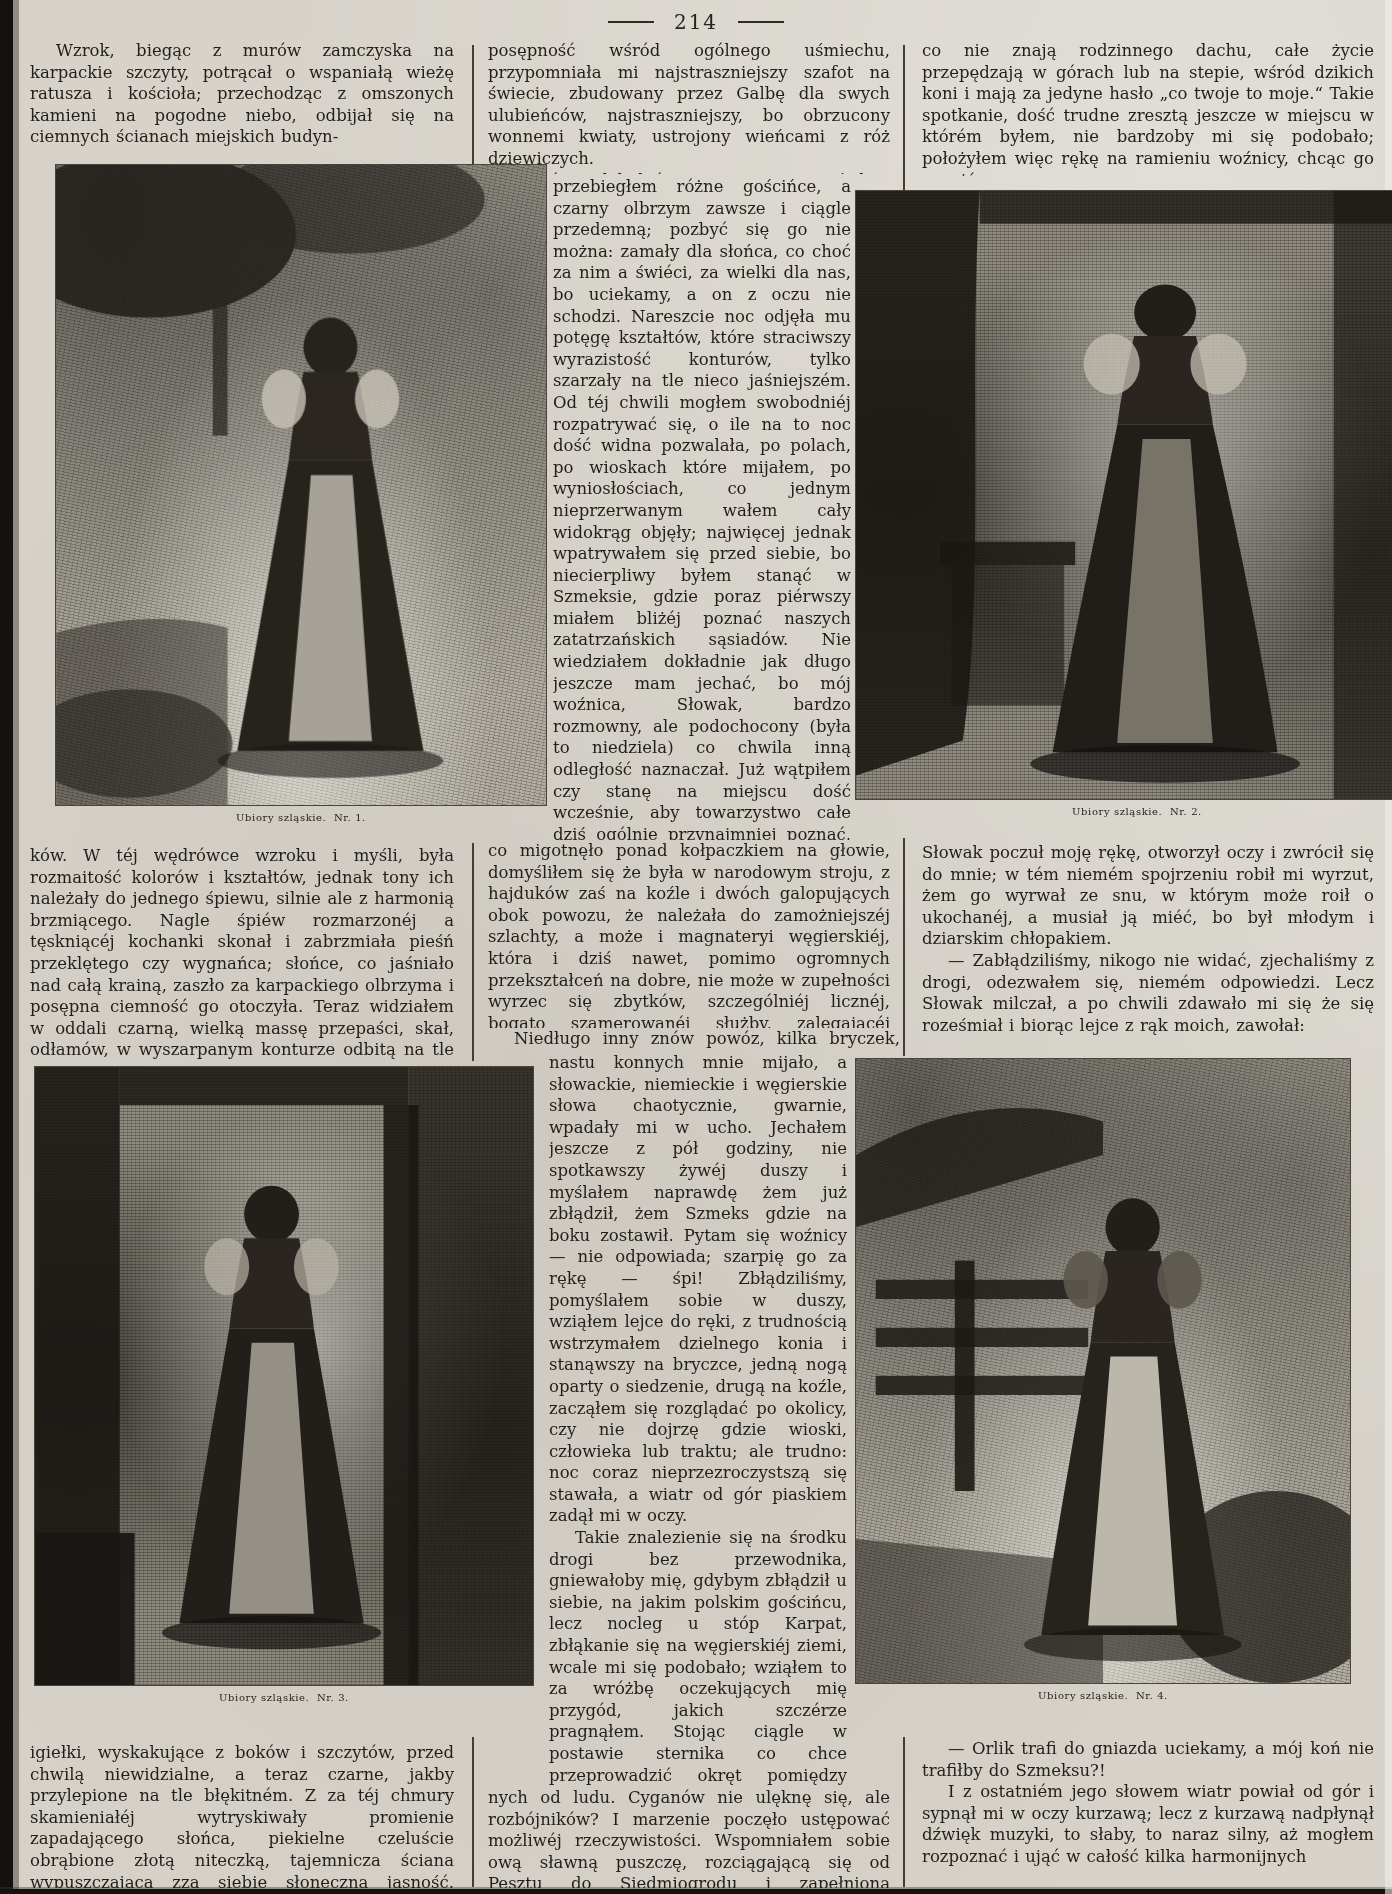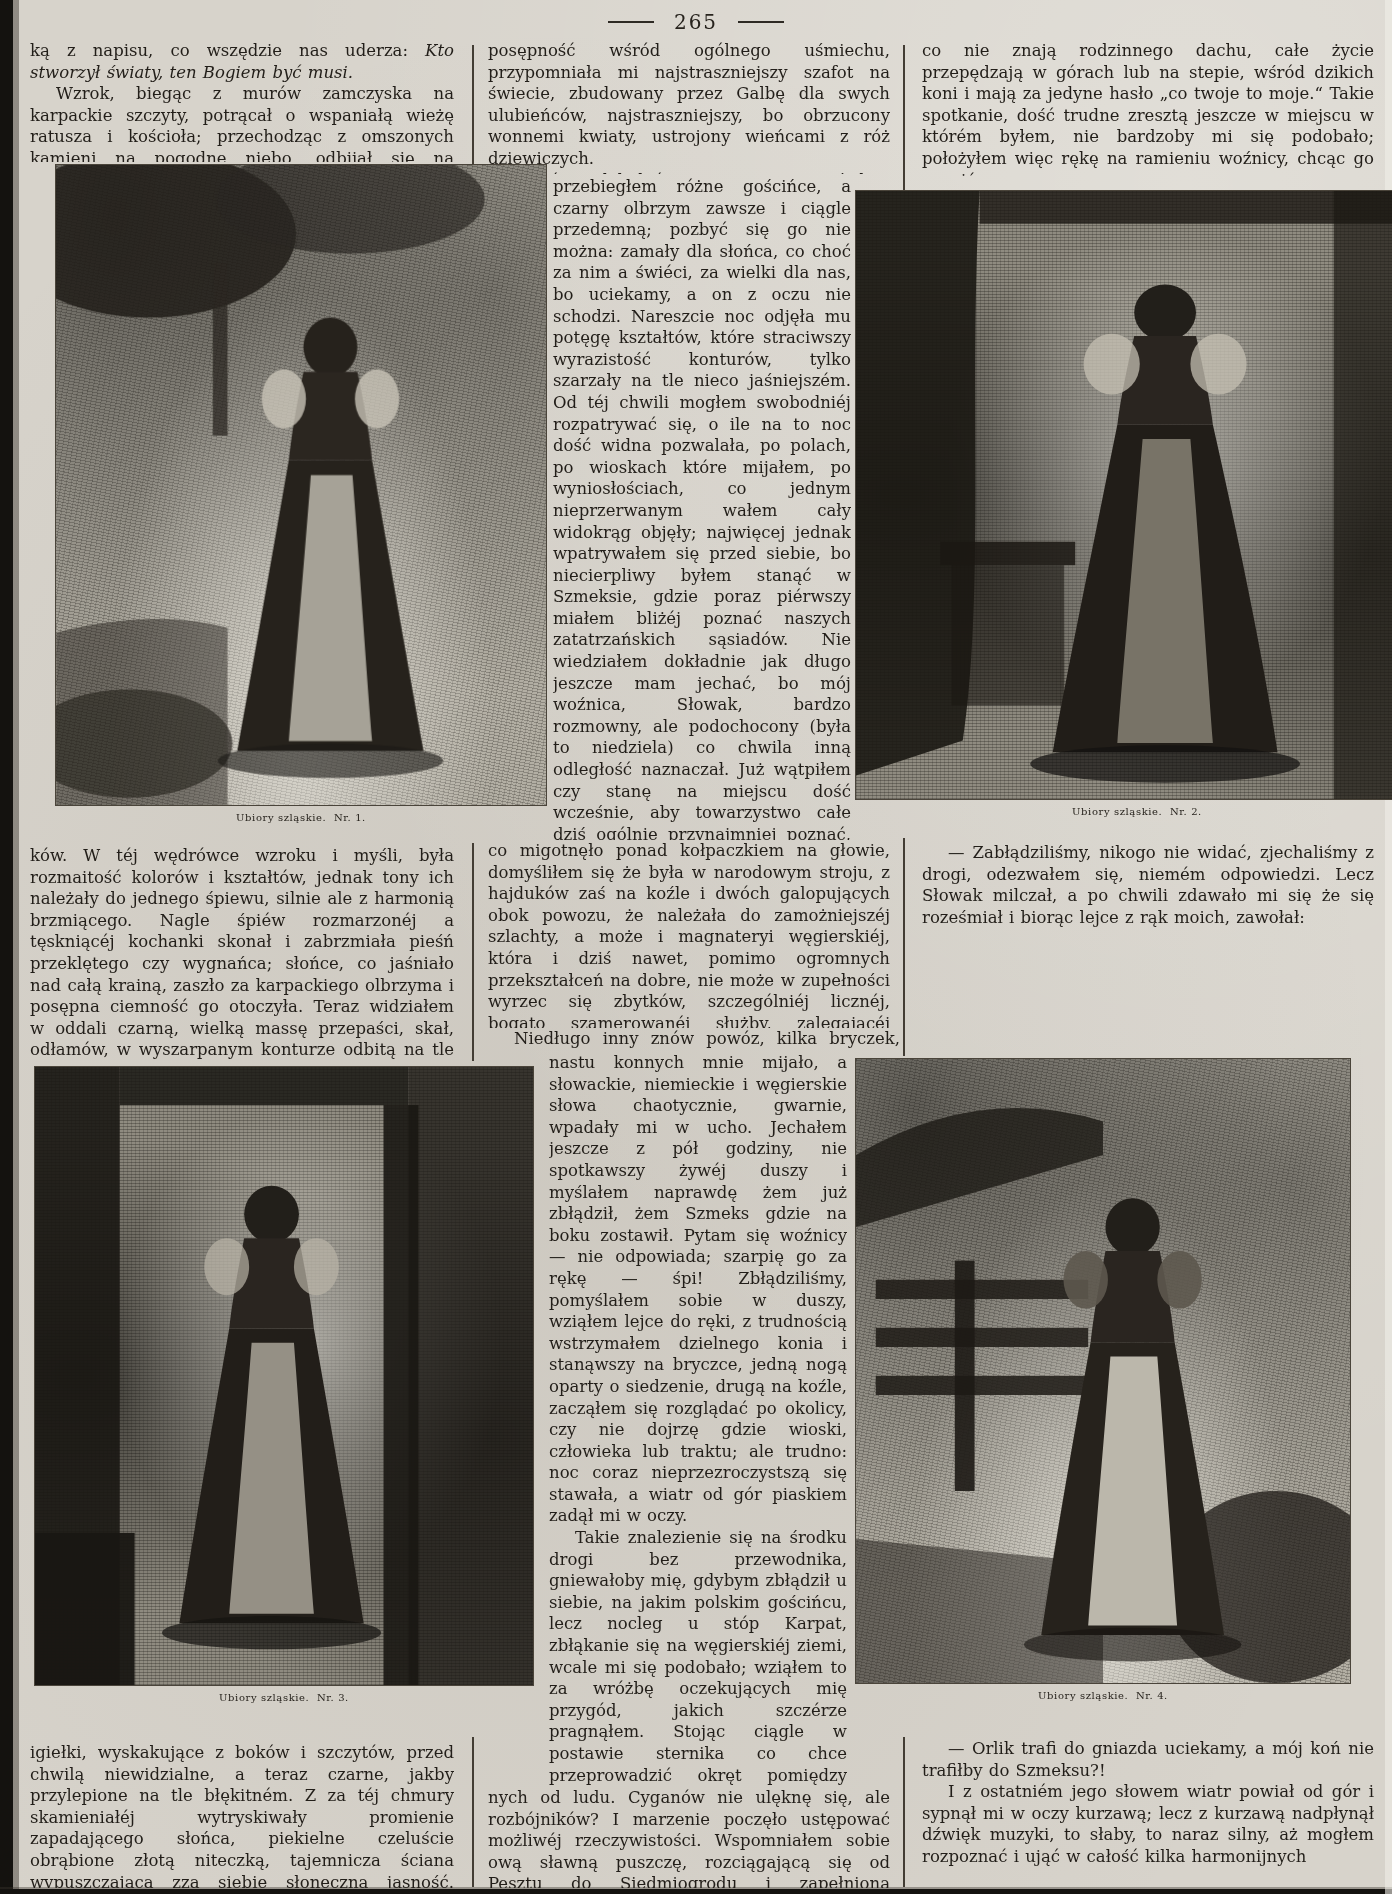--- a/index.html
+++ b/index.html
@@ -58,33 +58,32 @@
 <body>
 
 <div class="page">
 
   <div class="scan-edge-left"></div>
   <div class="scan-edge-bottom"></div>
   <div class="scan-edge-right"></div>
 
   <div class="header">
     <span class="rule"></span>
-    <span class="pagenum">265</span>
+    <span class="pagenum">214</span>
     <span class="rule"></span>
   </div>
 
   <div class="vrule" style="left:472px;top:45px;height:122px;"></div>
   <div class="vrule" style="left:472px;top:843px;height:218px;"></div>
   <div class="vrule" style="left:472px;top:1737px;height:150px;"></div>
   <div class="vrule" style="left:903px;top:45px;height:145px;"></div>
   <div class="vrule" style="left:903px;top:838px;height:218px;"></div>
   <div class="vrule" style="left:903px;top:1737px;height:150px;"></div>
 
   <div class="tb" style="left:30px;top:40px;width:424px;height:122px;">
-    <p class="noind"><span>ką z napisu, co wszędzie nas uderza: </span><span class="it">Kto stworzył światy, ten Bogiem być musi.</span></p>
     <p>Wzrok, biegąc z murów zamczyska na karpackie szczyty, potrącał o wspaniałą wieżę ratusza i kościoła; przechodząc z omszonych kamieni na pogodne niebo, odbijał się na ciemnych ścianach miejskich budyn-</p>
   </div>
 
   <figure class="engraving" style="left:55px;top:164px;width:492px;height:672px;">
     <div class="plate">
       <svg viewBox="0 0 200 260" preserveAspectRatio="none">
         <g fill="#201d18" opacity="0.85">
           <ellipse cx="38" cy="28" rx="60" ry="34"></ellipse>
           <ellipse cx="120" cy="14" rx="55" ry="22" opacity=".7"></ellipse>
           <rect x="64" y="40" width="6" height="70" opacity=".8"></rect>
@@ -185,20 +184,21 @@
           <path d="M93,100 C85,148 76,200 70,240 L150,240 C145,200 136,148 127,100 Z" fill="#211d18"></path>
           <path d="M102,106 C99,150 95,205 93,236 L127,236 C125,205 122,150 119,106 Z" fill="#8f897c" opacity=".8"></path>
           <ellipse cx="110" cy="245" rx="48" ry="8" fill="#131110" opacity=".7"></ellipse>
         </g>
       </svg>
     </div>
     <figcaption>Ubiory szląskie.&nbsp; Nr. 2.</figcaption>
   </figure>
 
   <div class="tb" style="left:922px;top:842px;width:452px;height:212px;">
+    <p class="noind">Słowak poczuł moję rękę, otworzył oczy i zwrócił się do mnie; w tém niemém spojrzeniu robił mi wyrzut, żem go wyrwał ze snu, w którym może roił o ukochanéj, a musiał ją miéć, bo był młodym i dziarskim chłopakiem.</p>
     <p>— Zabłądziliśmy, nikogo nie widać, zjechaliśmy z drogi, odezwałem się, niemém odpowiedzi. Lecz Słowak milczał, a po chwili zdawało mi się że się roześmiał i biorąc lejce z rąk moich, zawołał:</p>
   </div>
 
   <figure class="engraving" style="left:855px;top:1058px;width:496px;height:656px;">
     <div class="plate">
       <svg viewBox="0 0 200 260" preserveAspectRatio="none">
         <g fill="#1d1a15">
           <path d="M0,40 Q50,10 100,26 L100,40 L0,70 Z" opacity=".8"></path>
           <rect x="8" y="92" width="86" height="8" opacity=".85"></rect>
           <rect x="8" y="112" width="86" height="8" opacity=".85"></rect>

